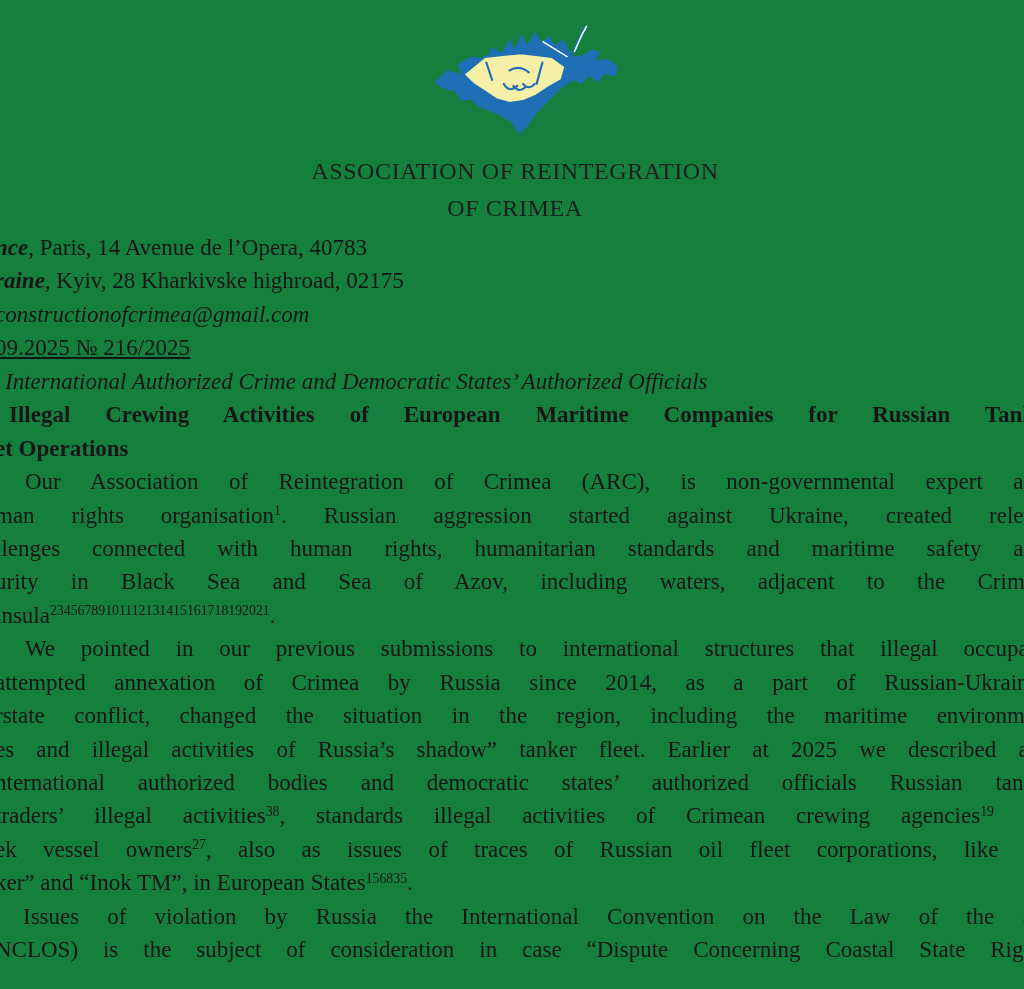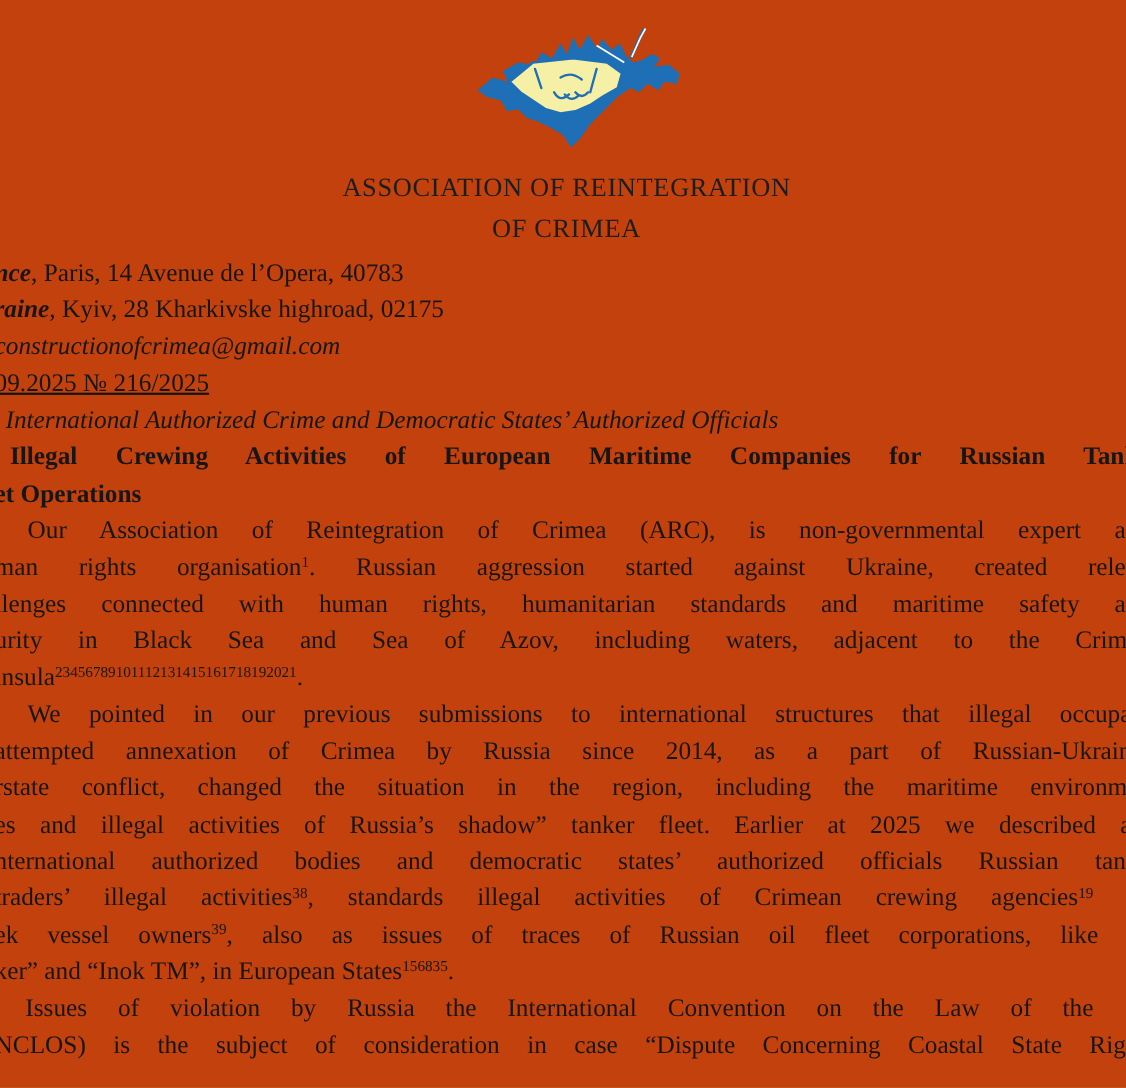--- a/index.html
+++ b/index.html
@@ -1,18 +1,18 @@
 <!DOCTYPE html>
 <html style="--map-color: #1e6fb5; --accord-color: #f6f0a6;"><head>
 <meta charset="utf-8">
 <style>
   html,body { margin:0; padding:0; background:#ffffff; }
   .viewport {
     position:relative; width:1024px; height:989px;
-    overflow:hidden; background:#c2410c;
+    overflow:hidden; background:#15803d;
   }
   .page {
     position:absolute; left:-5px; top:0; width:1040px;
     font-family:"Liberation Serif", serif; color:#161616;
   }
   .logo-row { text-align:center; padding-top:24px; height:114px; }
   .logo-row svg { margin-left:20px; }
   .org {
     text-align:center; margin-top:15px; font-size:24px; line-height:37px;
     letter-spacing:0.6px; color:#1d1d1d;
@@ -69,20 +69,20 @@
         <div class="line jl"><span>man rights organisation</span><span class="sup">1</span><span>. Russian aggression started against Ukraine, created relev</span></div>
         <div class="line jl"><span>llenges connected with human rights, humanitarian standards and maritime safety an</span></div>
         <div class="line jl"><span>urity in Black Sea and Sea of Azov, including waters, adjacent to the Crime</span></div>
         <div class="line"><span>insula</span><span class="sup">23456789101112131415161718192021</span><span>.</span></div>
         <div class="line jl" style="margin-left: 30px;"><span>We pointed in our previous submissions to international structures that illegal occupat</span></div>
         <div class="line jl"><span>attempted annexation of Crimea by Russia since 2014, as a part of Russian-Ukraini</span></div>
         <div class="line jl"><span>rstate conflict, changed the situation in the region, including the maritime environme</span></div>
         <div class="line jl"><span>es and illegal activities of Russia’s shadow” tanker fleet. Earlier at 2025 we described at</span></div>
         <div class="line jl"><span>nternational authorized bodies and democratic states’ authorized officials Russian tank</span></div>
         <div class="line jl"><span>traders’ illegal activities</span><span class="sup">38</span><span>, standards illegal activities of Crimean crewing agencies</span><span class="sup">19</span><span> a</span></div>
-        <div class="line jl"><span>ek vessel owners</span><span class="sup">39</span><span>, also as issues of traces of Russian oil fleet corporations, like “</span></div>
+        <div class="line jl"><span>ek vessel owners</span><span class="sup">27</span><span>, also as issues of traces of Russian oil fleet corporations, like “</span></div>
         <div class="line"><span>ker” and “Inok TM”, in European States</span><span class="sup">156835</span><span>.</span></div>
         <div class="line jl" style="margin-left: 28px;"><span>Issues of violation by Russia the International Convention on the Law of the S</span></div>
         <div class="line jl"><span>NCLOS) is the subject of consideration in case “Dispute Concerning Coastal State Righ</span></div>
       </div>
 
   </div>
 </div>
 
 </body></html>

